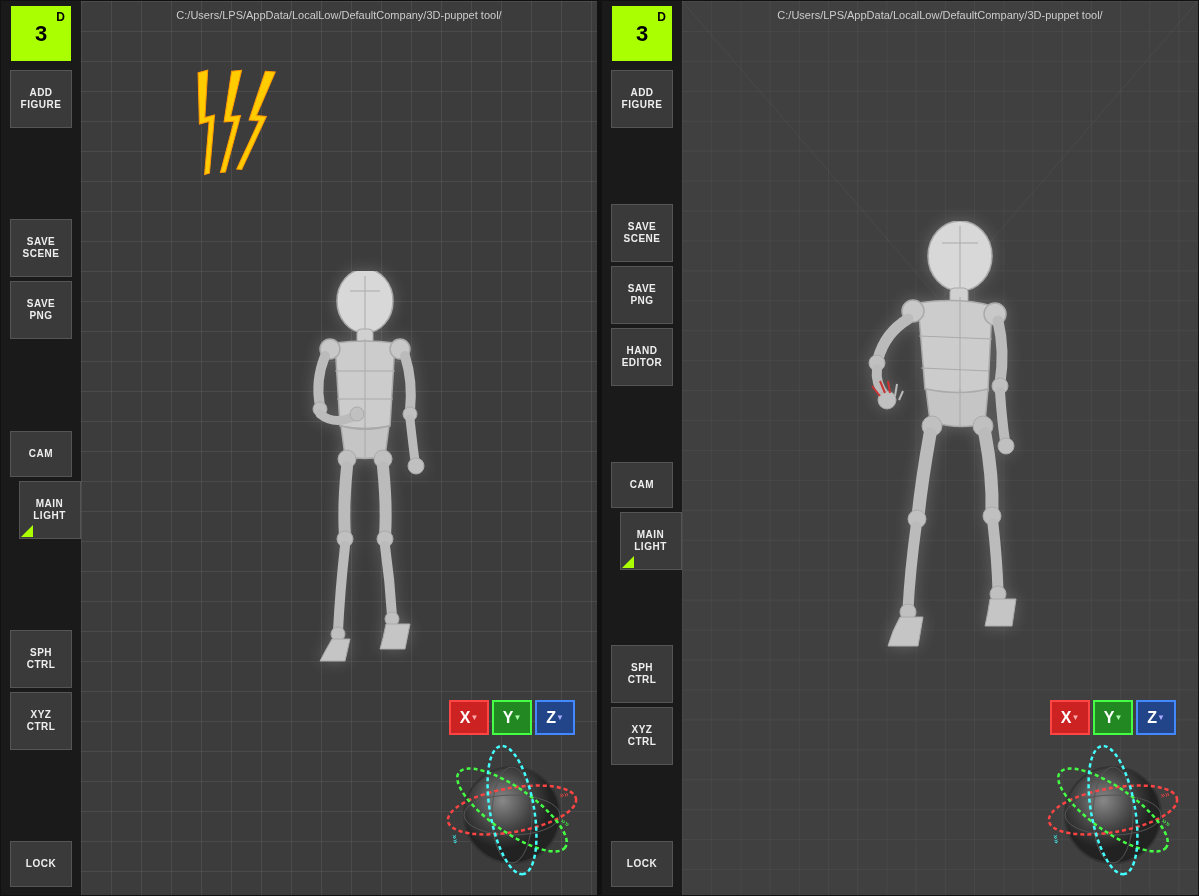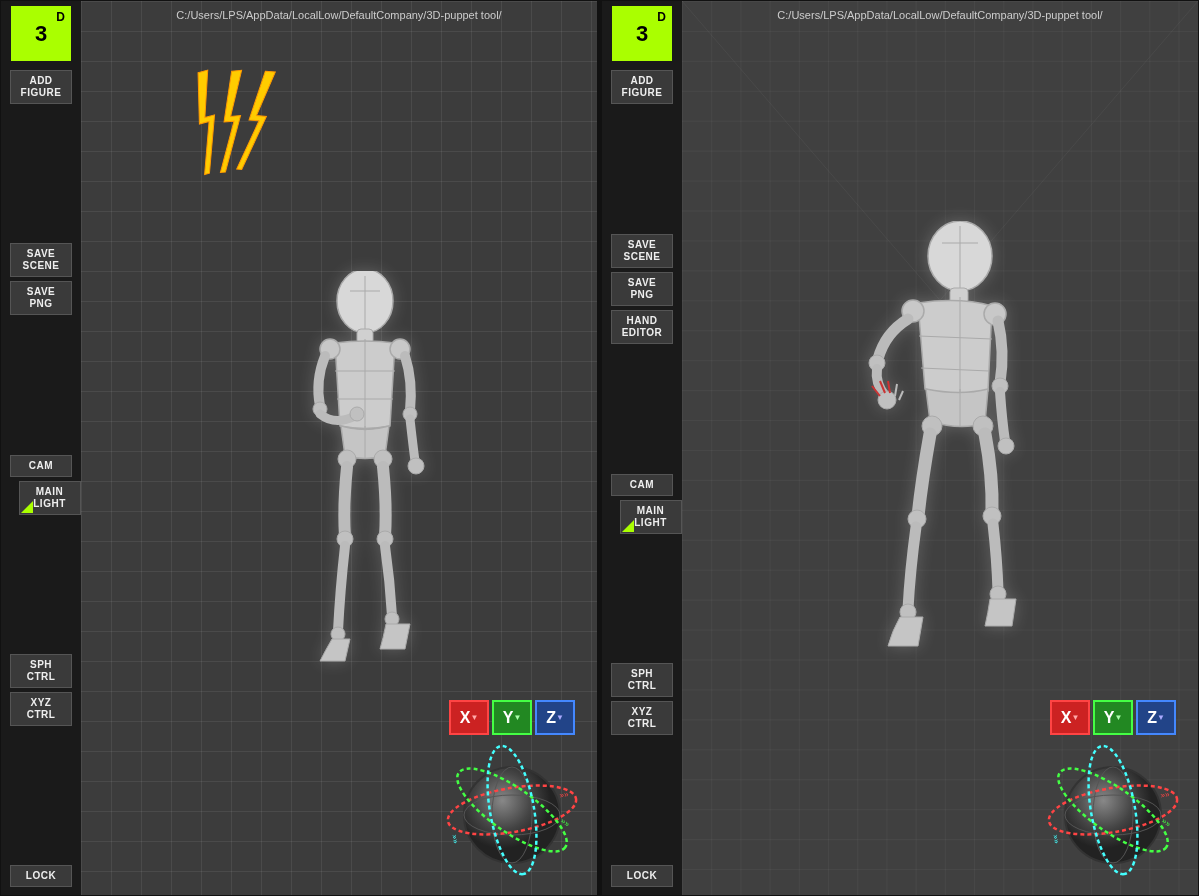--- a/index.html
+++ b/index.html
@@ -56,21 +56,21 @@
     }
 
     .sidebar-btn {
       width: 62px;
       background: #3a3a3a;
       border: 1px solid #555;
       color: #eee;
       font-size: 10px;
       font-weight: bold;
       text-align: center;
-      padding: 4px 2px;
+      padding: 16px 2px;
       cursor: pointer;
       letter-spacing: 0.5px;
       text-transform: uppercase;
       line-height: 1.2;
     }
 
     .sidebar-spacer {
       flex: 1;
     }
 

